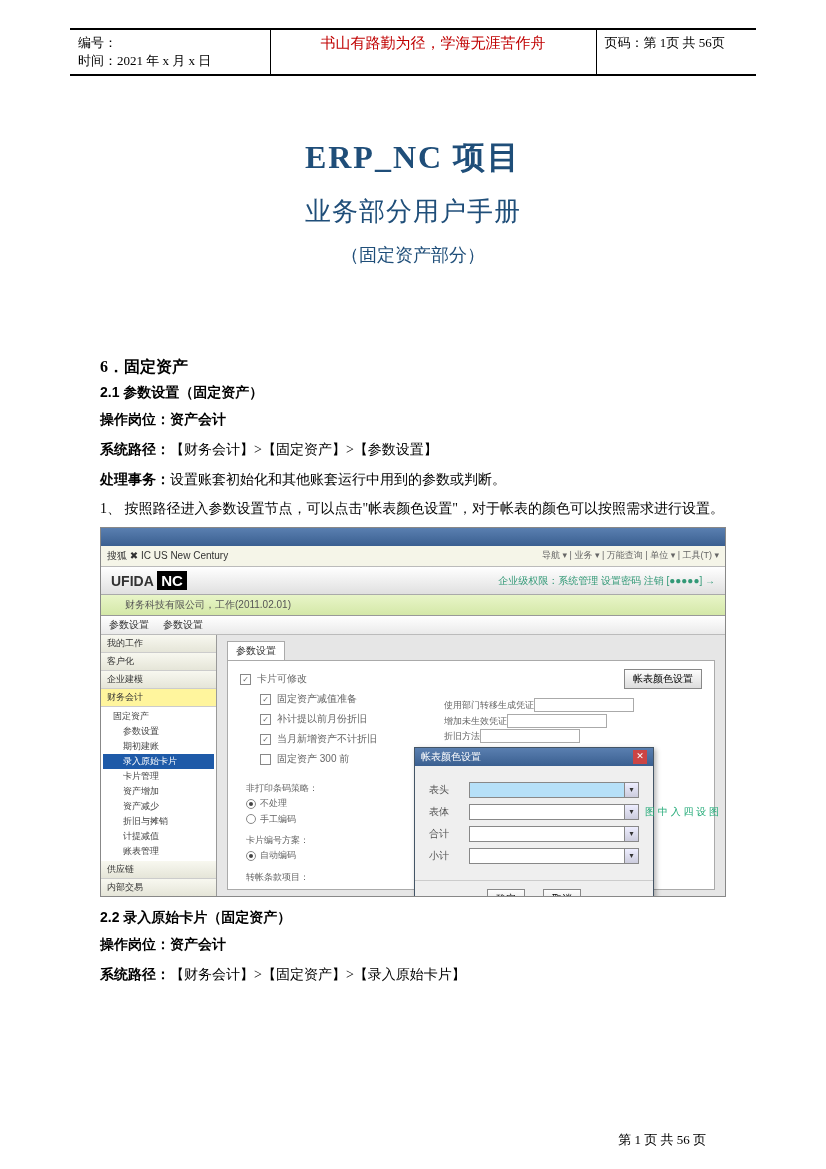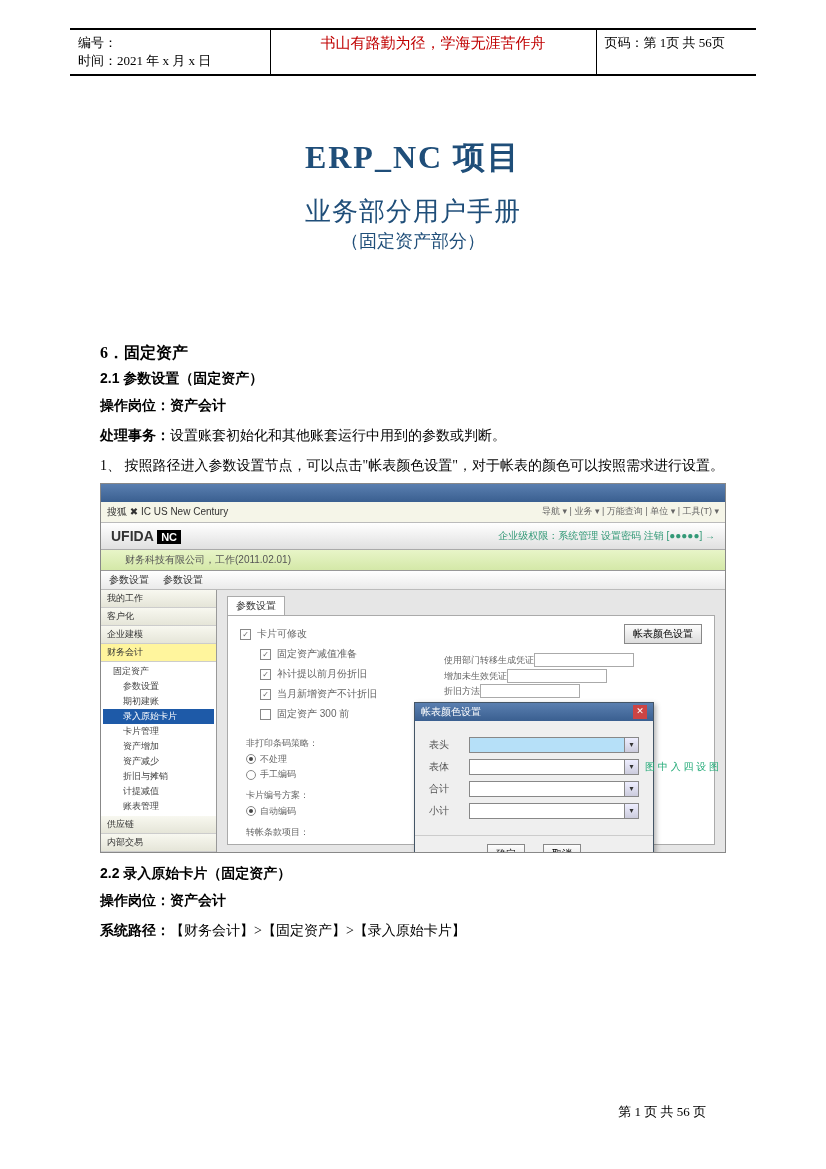--- a/index.html
+++ b/index.html
@@ -22,36 +22,36 @@
     border-collapse: collapse;
     font-size: 13px;
   }
   .hdr-table td { padding: 4px 8px; vertical-align: top; }
   .hdr-left { width: 200px; border-right: 1px solid #000; }
   .hdr-mid { text-align: center; color: #c00000; font-family: "SimHei","黑体",sans-serif; font-size: 15px; border-right: 1px solid #000; padding-top:12px; padding-bottom:12px;}
   .hdr-right { width: 160px; padding-top:12px;}
   .title-block { text-align: center; margin-top: 60px; }
   .title1 { color: #1f4e79; font-size: 32px; font-weight: bold; font-family: "Times New Roman","SimSun",serif; letter-spacing:2px;}
   .title2 { color: #1f4e79; font-size: 26px; margin-top: 14px; font-family: Liberation Serif, serif; letter-spacing:1px;}
-  .title3 { color: #1f4e79; font-size: 18px; margin-top: 0; font-family: "SimSun","宋体",serif;}
+  .title3 { color: #1f4e79; font-size: 18px; margin-top: 14px; font-family: "SimSun","宋体",serif;}
   .body-content { margin: 70px 30px 0 30px; }
   .h2 { font-size: 16px; font-weight: bold; margin: 90px 0 6px 0;}
   .h3 { font-size: 14px; font-weight: bold; margin: 6px 0; font-family:"SimHei","黑体",sans-serif;}
   .para { margin: 6px 0; line-height: 1.7; }
   .bold { font-weight: bold; }
   .indented { text-indent: -26px; padding-left: 26px; }
 
   
   .shot-wrap { margin: 6px 0 8px 0; border:1px solid #888; font-family: Arial, "Microsoft YaHei", sans-serif; font-size:10px; color:#333; background:#404040; position:relative; height:370px; overflow:hidden;}
   .shot-titlebar{height:18px;background:linear-gradient(#5a7fb0,#3a5f90);}
   .shot-top { background:#f5f5e8; padding:3px 6px; border-bottom:1px solid #bbb; display:flex; justify-content:space-between;}
   .shot-top-right{color:#666;font-size:9px;}
   .shot-brand { background:linear-gradient(#fff,#e0e0e0); padding:5px 10px; border-bottom:1px solid #aaa; display:flex; justify-content:space-between; align-items:center;}
   .brand-logo { font-weight:bold; font-size:14px; color:#333; font-family:Arial;}
-  .brand-nc { background:#000; color:#fff; padding:1px 4px; font-size:11px;}
+  .brand-nc { background:#000; color:#fff; padding:1px 4px; font-size:15px;}
   .brand-link{color:#397; font-size:10px;}
   .shot-subbar { background:linear-gradient(#e8f5c8,#d4e8a8); padding:3px 24px; border-bottom:1px solid #999; font-size:10px; color:#555;}
   .shot-subbar2{background:linear-gradient(#fff,#eaeaea); padding:2px 8px; border-bottom:1px solid #bbb; font-size:10px; display:flex; gap:14px;}
   .shot-body { display:flex; height:280px;}
   .shot-sidebar { width:116px; background:#e0e0d8; border-right:1px solid #999; display:flex; flex-direction:column;}
   .side-item{padding:2px 6px; background:linear-gradient(#f8f8f0,#e5e5d8); border-bottom:1px solid #ccc; font-size:9px; white-space:nowrap;overflow:hidden;}
   .side-active{background:#fff59d;}
   .side-tree{background:#fff; flex:1; font-size:9px; padding:2px;}
   .tree-node{padding:1px 2px 1px 10px; color:#444; white-space:nowrap;overflow:hidden;}
   .tree-sel{background:#1e5aa8; color:#fff;}
@@ -77,21 +77,21 @@
   .dlg-title{background:linear-gradient(#5a7fb0,#3a5f90); color:#fff; font-size:10px; padding:2px 6px; display:flex; justify-content:space-between;}
   .dlg-x{background:#c44; color:#fff; width:14px; text-align:center; font-size:9px; line-height:12px;}
   .dlg-body{padding:10px 14px;}
   .dlg-row{display:flex; align-items:center; margin:6px 0;}
   .dlg-lbl{width:40px; font-size:10px; color:#555;}
   .dlg-fld{flex:1; height:16px; border:1px solid #888; background:#fff; position:relative;}
   .dlg-fld.sel{background:#b6e0f8;}
   .dlg-drop{position:absolute; right:0; top:0; width:14px; height:100%; border-left:1px solid #888; background:linear-gradient(#eef,#ccd); text-align:center; font-size:8px; line-height:14px;}
   .dlg-btns{display:flex; justify-content:center; gap:18px; padding:8px; border-top:1px solid #ccc;}
   .right-tool{position:absolute; right:6px; top:170px; writing-mode:horizontal-tb; font-size:10px; color:#2a7;}
-  .footer { position:absolute; bottom:48px; right:120px; font-size:13px; }
+  .footer { position:absolute; bottom:20px; right:120px; font-size:13px; }
 </style>
 </head>
 <body>
 
 <div class="page">
 
   <table class="hdr-table">
     <tbody>
         <tr>
       <td class="hdr-left" rowspan="1">
@@ -107,20 +107,21 @@
   <div class="title-block">
     <div class="title1">ERP_NC 项目</div>
     <div class="title2">业务部分用户手册</div>
     <div class="title3">（固定资产部分）</div>
   </div>
 
   <div class="body-content">
     <div class="h2">6．固定资产</div>
     <div class="h3">2.1 参数设置（固定资产）</div>
     <div class="para"><span class="bold">操作岗位：</span><span class="bold">资产会计</span></div>
+    <div class="para"><span class="bold">系统路径：</span><span>【财务会计】&gt;【固定资产】&gt;【参数设置】</span></div>
     <div class="para"><span class="bold">处理事务：</span><span>设置账套初始化和其他账套运行中用到的参数或判断。</span></div>
     <div class="para indented">1、 按照路径进入参数设置节点，可以点击"帐表颜色设置"，对于帐表的颜色可以按照需求进行设置。</div>
 
     <div class="shot-wrap">
       <div class="shot-titlebar"></div>
       <div class="shot-top">
         <span>搜狐 ✖  IC US New Century</span>
         <span class="shot-top-right">导航 ▾ | 业务 ▾ | 万能查询 | 单位 ▾ | 工具(T) ▾</span>
       </div>
       <div class="shot-brand">

